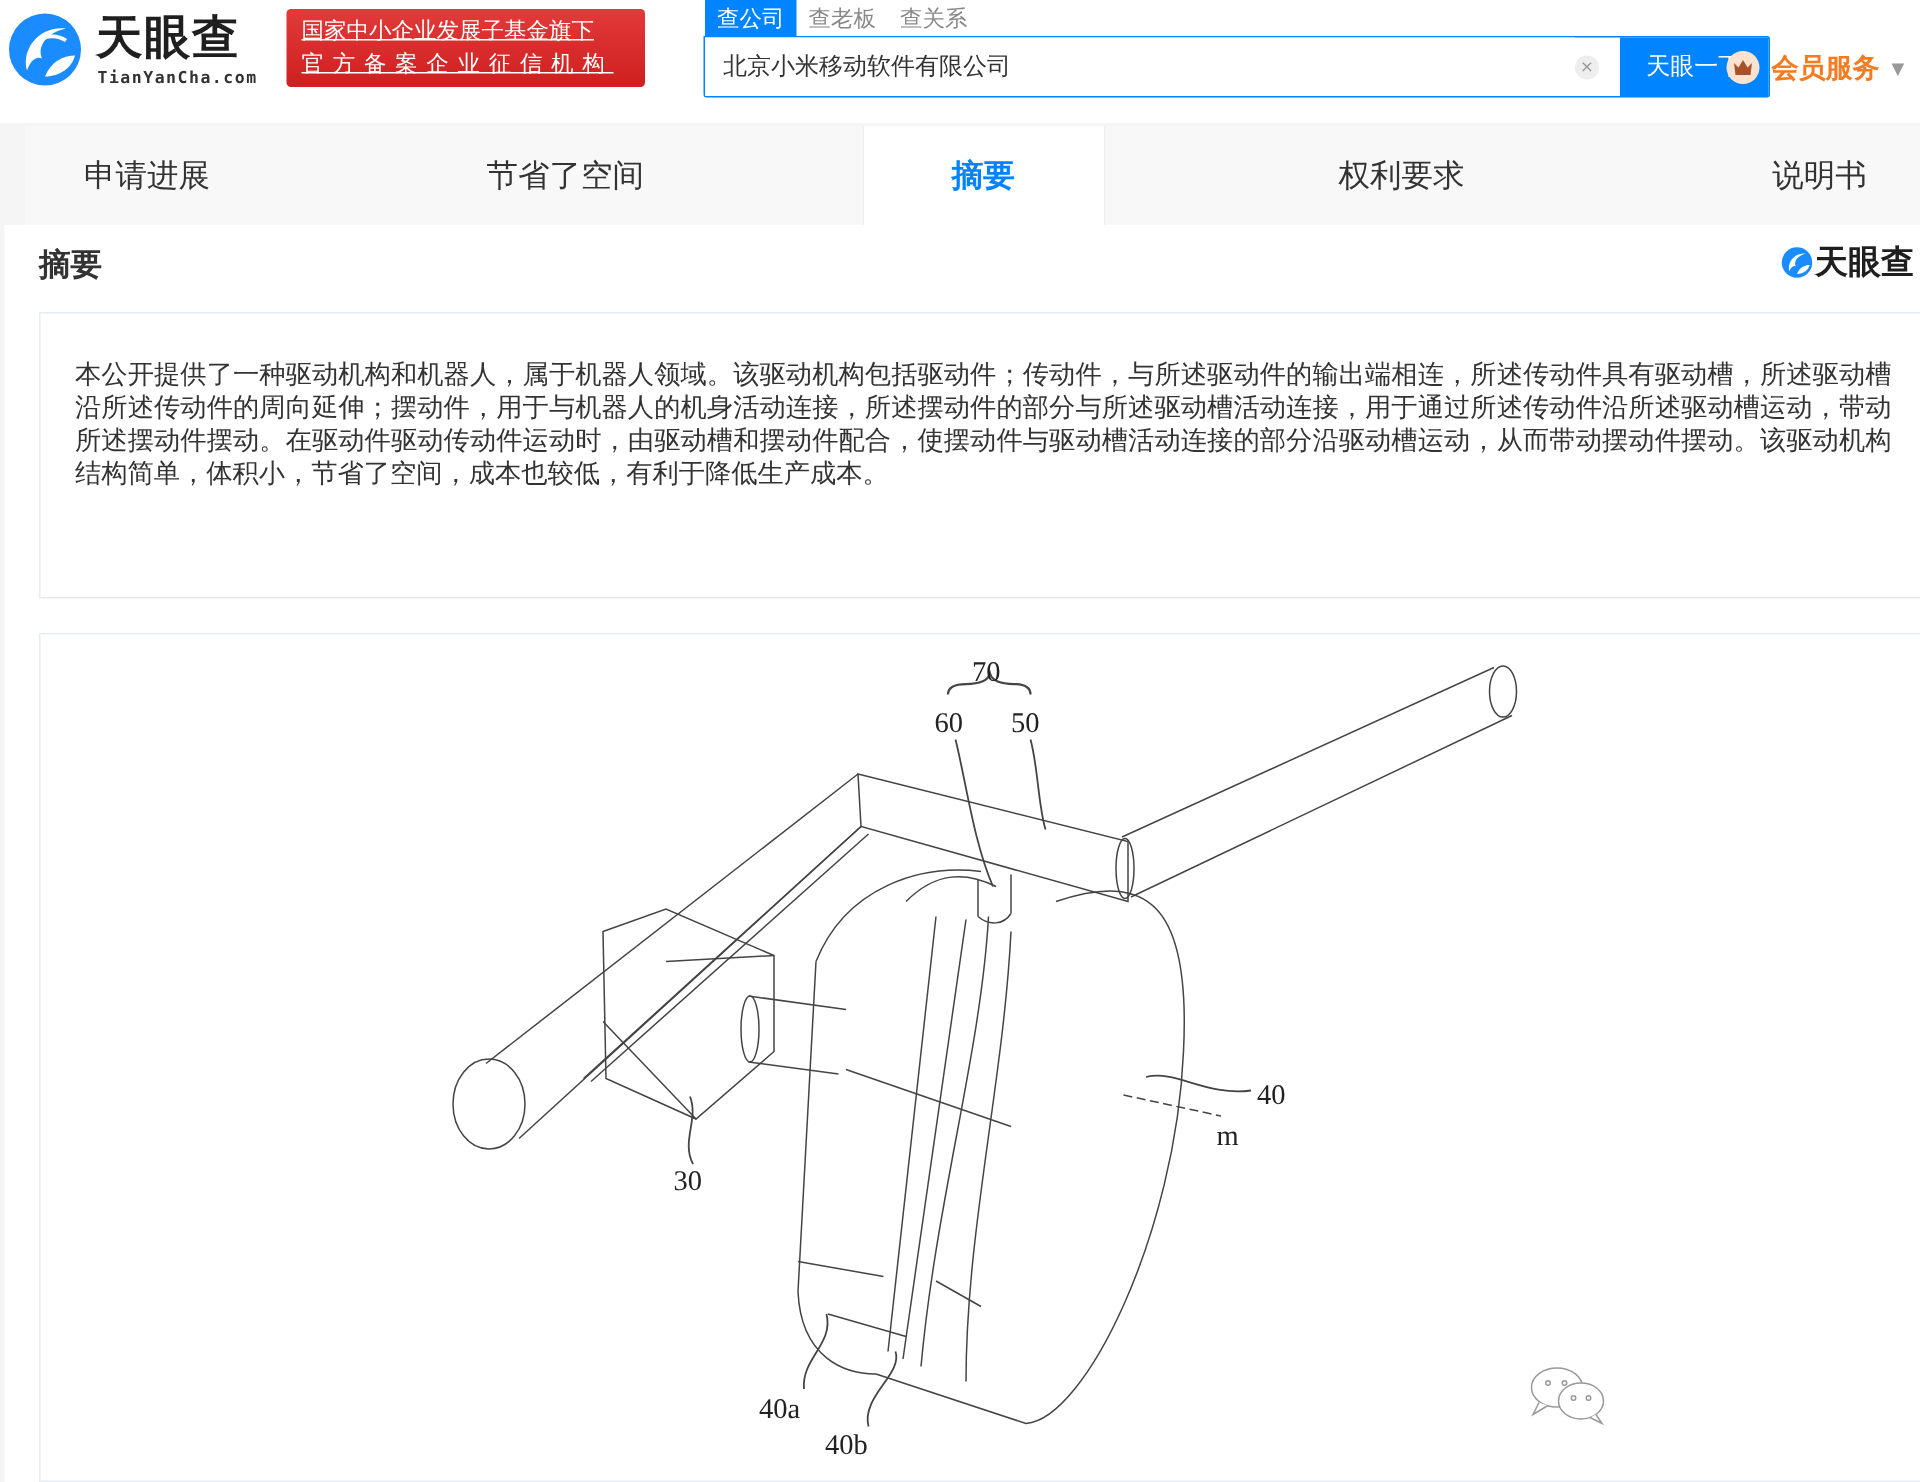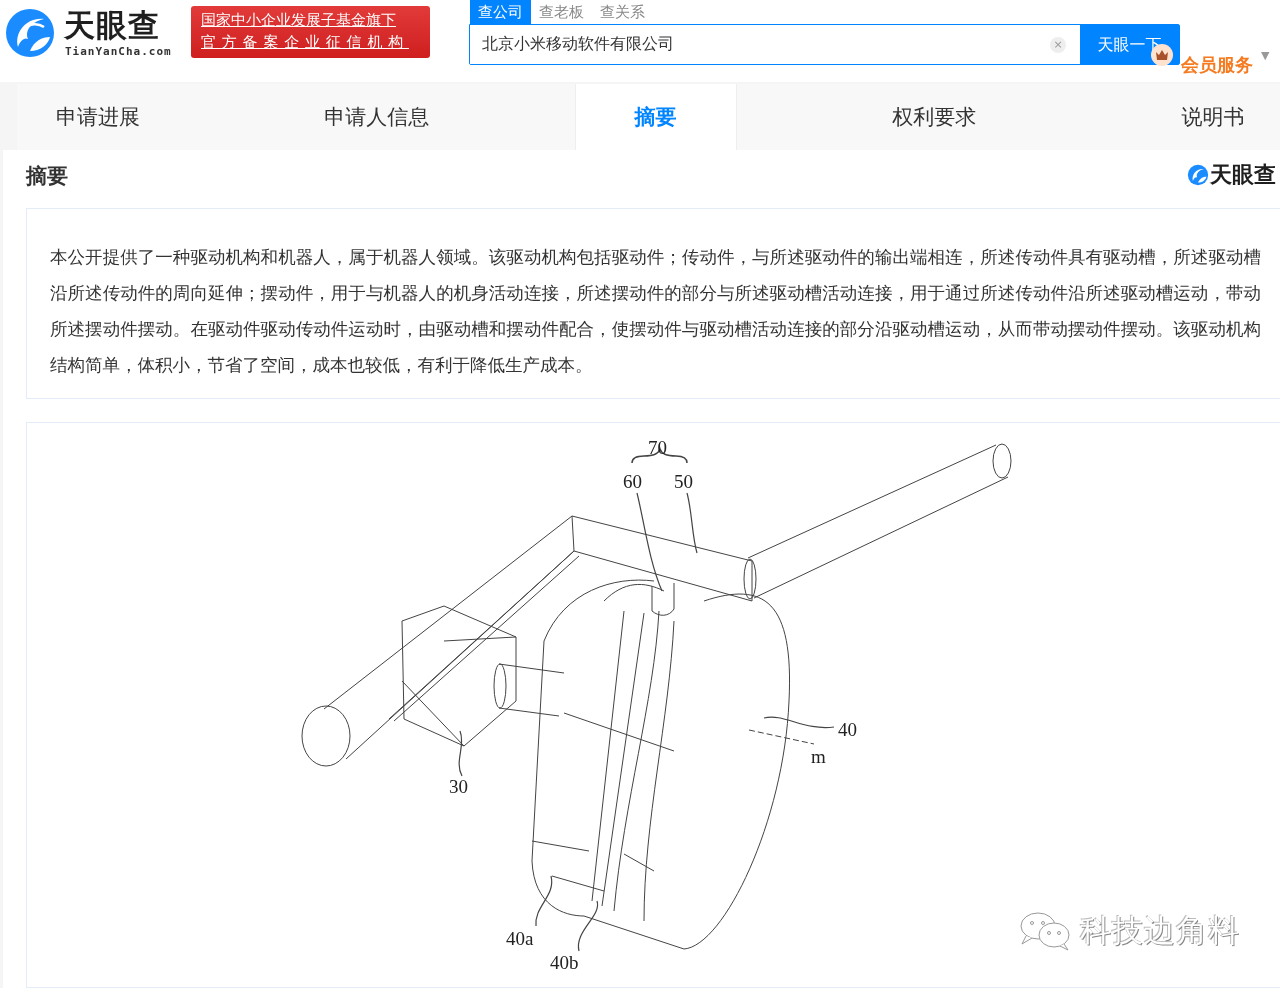--- a/index.html
+++ b/index.html
@@ -19,36 +19,36 @@
     .search-tabs { position: absolute; left: 470px; top: 0; height: 24px; display: flex; }
     .search-tab { font-size: 15px; color: #888; padding: 0 8px; line-height: 24px; cursor: pointer; }
     .search-tab.active { background: #0084ff; color: #fff; }
     .search-box { position: absolute; left: 469px; top: 24px; width: 711px; height: 41px; border: 1px solid #0084ff; border-radius: 0 2px 2px 2px; display: flex; }
     .search-input { flex: 1; border: none; outline: none; font-size: 16px; color: #333; padding: 0 12px; font-family: "DejaVu Sans", sans-serif; background: #fff; }
     .search-clear { width: 16px; height: 16px; border-radius: 50%; background: #eee; color: #999; font-size: 11px; line-height: 16px; text-align: center; margin: 12px 14px 0 0; cursor: pointer; }
     .search-btn { width: 99px; height: 39px; background: #0084ff; color: #fff; font-size: 16px; border: none; line-height: 39px; text-align: center; cursor: pointer; }
 
     .vip { position: absolute; left: 1151px; top: 33px; display: flex; align-items: center; cursor: pointer; }
     .vip-icon { width: 22px; height: 22px; border-radius: 50%; background: #fde3cf; display: flex; align-items: center; justify-content: center; margin-right: 8px; }
-    .vip-label { color: #f57b21; font-size: 18px; font-weight: bold; margin-top: 20px; }
+    .vip-label { color: #f57b21; font-size: 18px; font-weight: bold; }
     .vip-caret { color: #999; font-size: 11px; margin-left: 8px; }
 
     
     .page-bg { position: absolute; left: 0; top: 82px; width: 1280px; height: 906px; background: #f5f5f5; }
     .nav { position: absolute; left: 17px; top: 84px; width: 1277px; height: 66px; background: #f8f8f8; display: flex; justify-content: space-between; }
     .nav-item { width: 162px; height: 66px; line-height: 66px; text-align: center; font-size: 21px; color: #333; cursor: pointer; }
     .nav-item.active { background: #fff; color: #0084ff; font-weight: bold; border-left: 1px solid #eee; border-right: 1px solid #eee; }
 
     .content { position: absolute; left: 3px; top: 150px; width: 1277px; height: 838px; background: #fff; }
     .section-title { position: absolute; left: 23px; top: 12px; font-size: 21px; font-weight: bold; color: #333; }
     .brand-mini { position: absolute; right: 4px; top: 10px; display: flex; align-items: center; }
     .brand-mini .txt { font-size: 22px; font-weight: bold; color: #1f1f1f; margin-left: 1px; }
 
     .abstract-box { position: absolute; left: 23px; top: 58px; width: 1260px; height: 191px; border: 1px solid #e3ecf7; padding: 30px 24px 0 23px; }
-    .abstract-text { font-size: 17.5px; line-height: 36px; color: #333; text-align: justify; }
+    .abstract-text { font-size: 17.5px; line-height: 22px; color: #333; text-align: justify; }
 
     .figure-box { position: absolute; left: 23px; top: 272px; width: 1260px; height: 566px; border: 1px solid #e3ecf7; }
     .figure-svg { position: absolute; left: 0; top: 0; }
 
     .watermark { position: absolute; left: 1018px; top: 910px; display: flex; align-items: center; }
     .watermark .wtxt { font-size: 31px; color: #fff; text-shadow: 1px 1px 0 #888, -1px -1px 0 #bbb; letter-spacing: 1px; margin-left: 6px; }
   </style>
 </head>
 <body>
 
@@ -89,21 +89,21 @@
     </span>
     <span class="vip-label">会员服务</span>
     <span class="vip-caret">▼</span>
   </div>
 </div>
 
 <div class="page-bg"></div>
 
 <div class="nav">
   <div class="nav-item">申请进展</div>
-  <div class="nav-item">申请人信息</div>
+  <div class="nav-item">节省了空间</div>
   <div class="nav-item active">摘要</div>
   <div class="nav-item">权利要求</div>
   <div class="nav-item">说明书</div>
 </div>
 
 <div class="content">
   <div class="section-title">摘要</div>
   <div class="brand-mini">
     <svg width="22" height="22" viewBox="0 0 52 52">
       <circle cx="26" cy="26" r="24" fill="#1a8cff"></circle>
@@ -185,14 +185,13 @@
   <svg width="56" height="40" viewBox="0 0 56 40" fill="#fff" stroke="#999" stroke-width="1">
     <ellipse cx="20" cy="15" rx="17" ry="13"></ellipse>
     <path d="M8 25 L4 33 L14 27"></path>
     <ellipse cx="36" cy="24" rx="15" ry="12"></ellipse>
     <path d="M46 33 L50 39 L42 35"></path>
     <circle cx="14" cy="12" r="1.5"></circle>
     <circle cx="25" cy="12" r="1.5"></circle>
     <circle cx="31" cy="22" r="1.5"></circle>
     <circle cx="41" cy="22" r="1.5"></circle>
   </svg>
-  <span class="wtxt">科技边角料</span>
 </div>
 
 </body></html>

